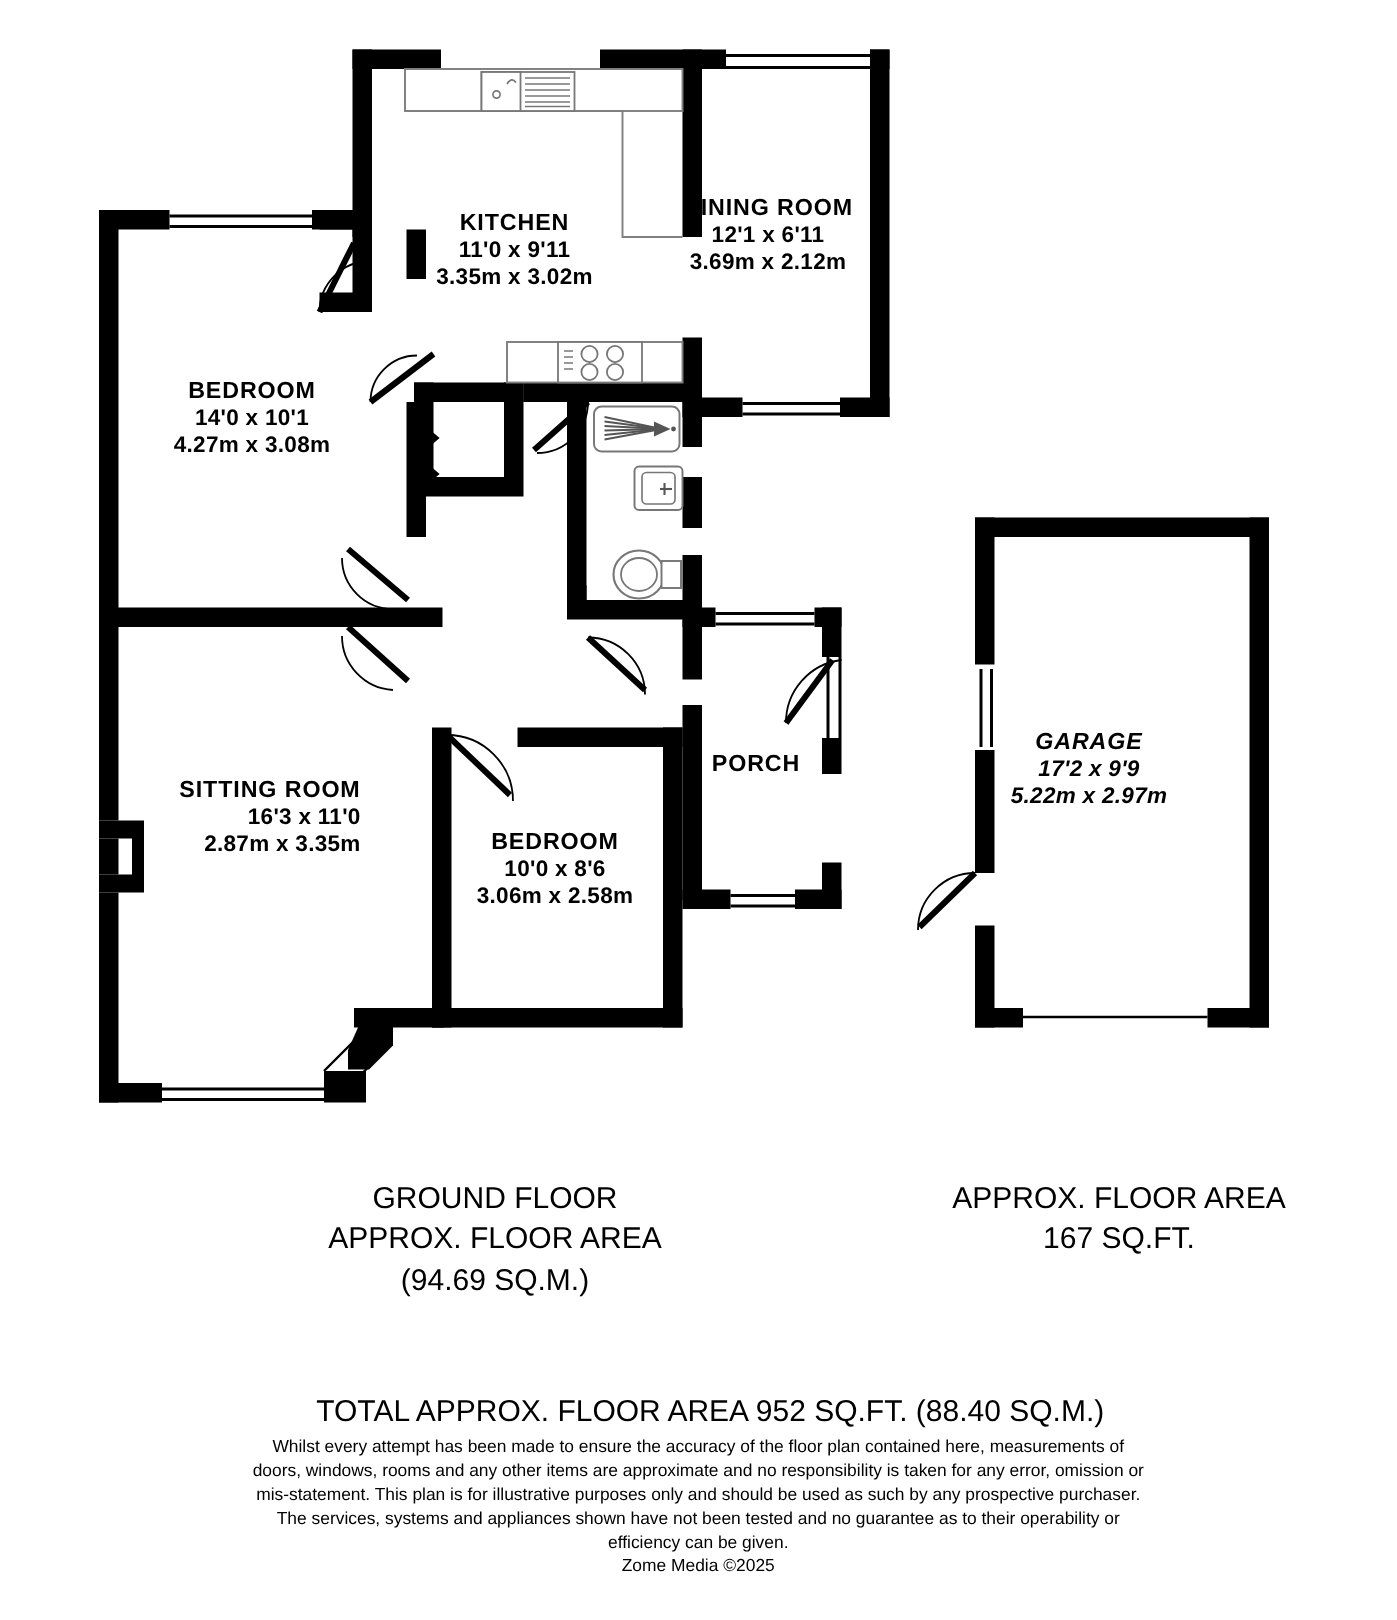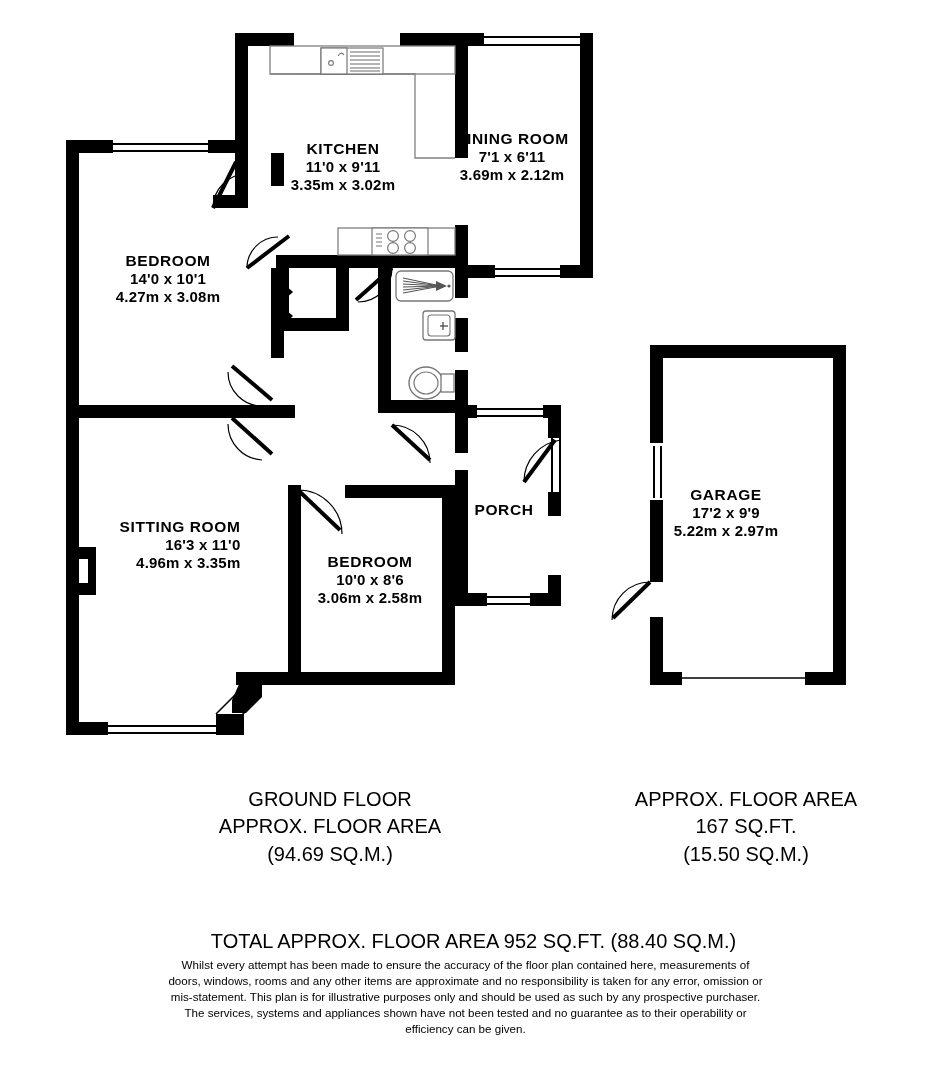--- a/index.html
+++ b/index.html
@@ -278,61 +278,61 @@
 </div>
 
 <div class="room-label" style="left:343px;top:140px;">
   <div class="name">KITCHEN</div>
   <div class="dim">11'0 x 9'11</div>
   <div class="dim">3.35m x 3.02m</div>
 </div>
 
 <div class="room-label" style="left:512px;top:130px;">
   <div class="name">DINING ROOM</div>
-  <div class="dim">7'1 x 6'11</div>
+  <div class="dim">12'1 x 6'11</div>
   <div class="dim">3.69m x 2.12m</div>
 </div>
 
 <div class="room-label" style="left:168px;top:252px;">
   <div class="name">BEDROOM</div>
   <div class="dim">14'0 x 10'1</div>
   <div class="dim">4.27m x 3.08m</div>
 </div>
 
 <div class="room-label" style="left:180px;top:518px;text-align:right;">
   <div class="name">SITTING ROOM</div>
   <div class="dim">16'3 x 11'0</div>
-  <div class="dim">4.96m x 3.35m</div>
+  <div class="dim">2.87m x 3.35m</div>
 </div>
 
 <div class="room-label" style="left:370px;top:553px;">
   <div class="name">BEDROOM</div>
   <div class="dim">10'0 x 8'6</div>
   <div class="dim">3.06m x 2.58m</div>
 </div>
 
 <div class="room-label" style="left:504px;top:501px;">
   <div class="name">PORCH</div>
 </div>
 
-<div class="room-label" style="left:726px;top:486px;">
+<div class="room-label" style="left:726px;top:486px;font-style:italic;">
   <div class="name">GARAGE</div>
   <div class="dim">17'2 x 9'9</div>
   <div class="dim">5.22m x 2.97m</div>
 </div>
 
 <div id="areas">
   <div class="area-block" style="left:330px;top:8px;">
     <div>GROUND FLOOR</div>
     <div>APPROX. FLOOR AREA</div>
     <div>(94.69 SQ.M.)</div>
   </div>
   <div class="area-block" style="left:746px;top:8px;">
     <div>APPROX. FLOOR AREA</div>
     <div>167 SQ.FT.</div>
-    <div>(15.50 SQ.M.)</div>
   </div>
 </div>
 
 <div id="footer">
   <div id="total">TOTAL APPROX. FLOOR AREA 952 SQ.FT. (88.40 SQ.M.)</div>
   <div id="disclaimer">Whilst every attempt has been made to ensure the accuracy of the floor plan contained here, measurements of doors, windows, rooms and any other items are approximate and no responsibility is taken for any error, omission or mis-statement. This plan is for illustrative purposes only and should be used as such by any prospective purchaser. The services, systems and appliances shown have not been tested and no guarantee as to their operability or efficiency can be given.</div>
+  <div id="credit">Zome Media ©2025</div>
 </div>
 
 </body></html>

